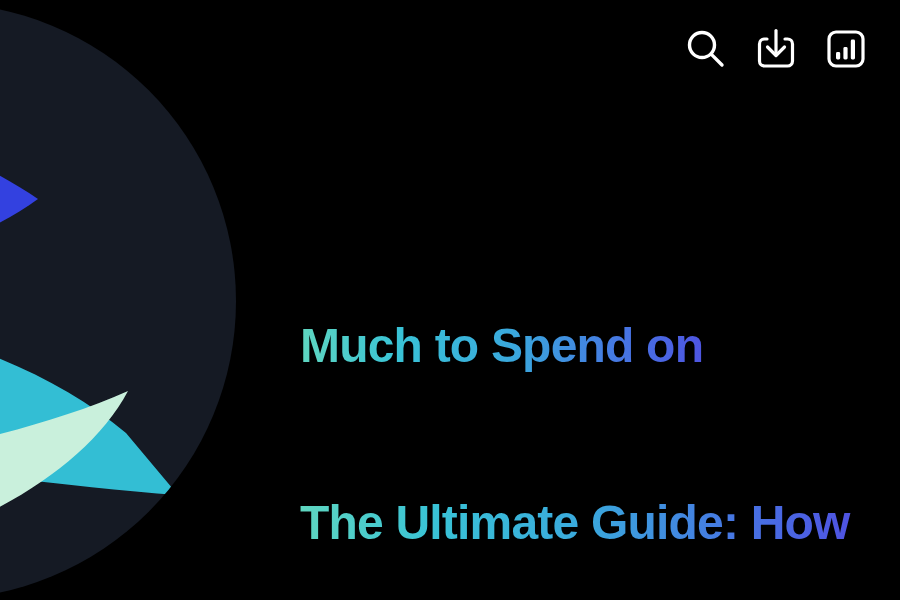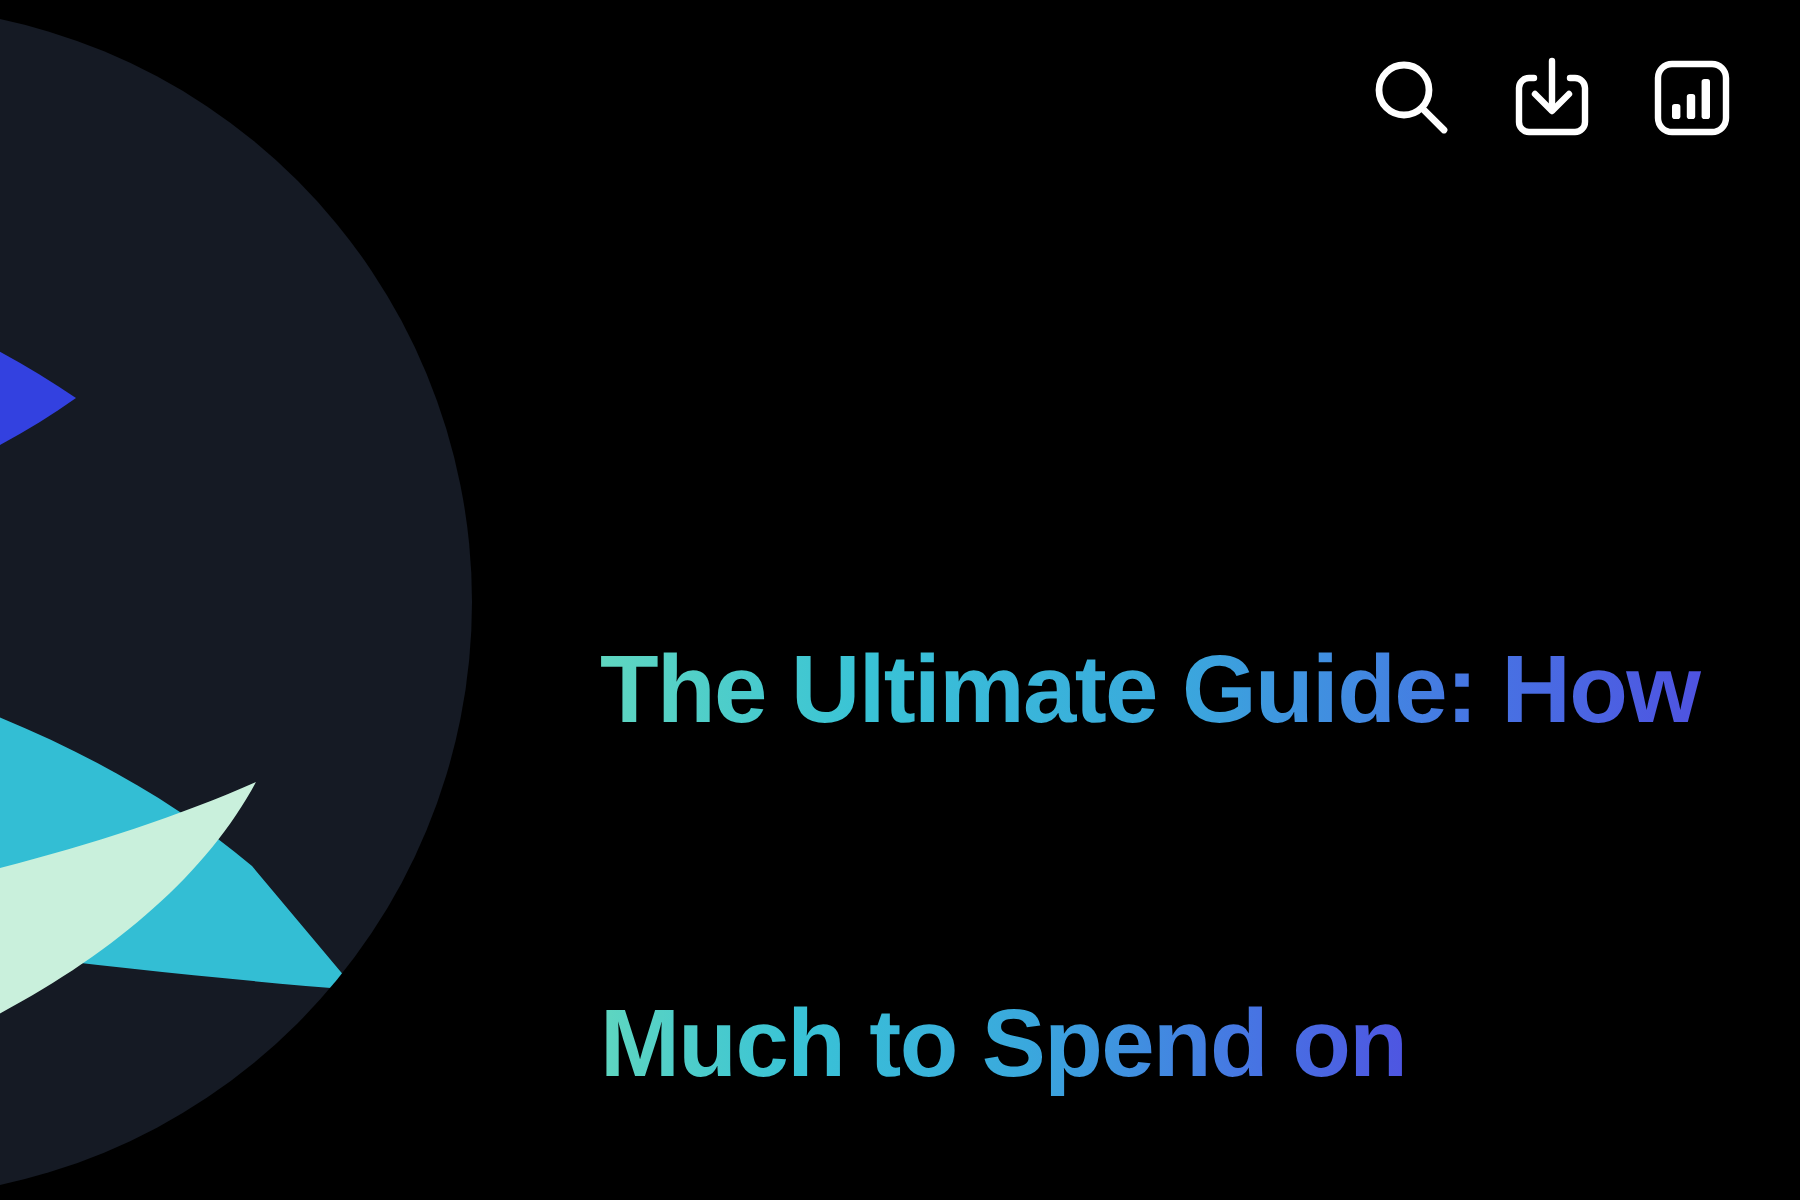--- a/index.html
+++ b/index.html
@@ -157,19 +157,19 @@
           <rect x="20.4" y="21" width="4.2" height="12.5" rx="1.4" fill="#ffffff"></rect>
           <rect x="27.8" y="13.5" width="4.2" height="20" rx="1.4" fill="#ffffff"></rect>
         </svg>
       </span>
     </button>
 
   </div>
 
   <div class="headline-wrap">
     <h1 class="headline">
+      <span class="hl-line l2">Much to Spend on</span>
       <span class="hl-line l1">The Ultimate Guide: How</span>
-      <span class="hl-line l2">Much to Spend on</span>
       
     </h1>
   </div>
 
 </div>
 
 </body></html>

